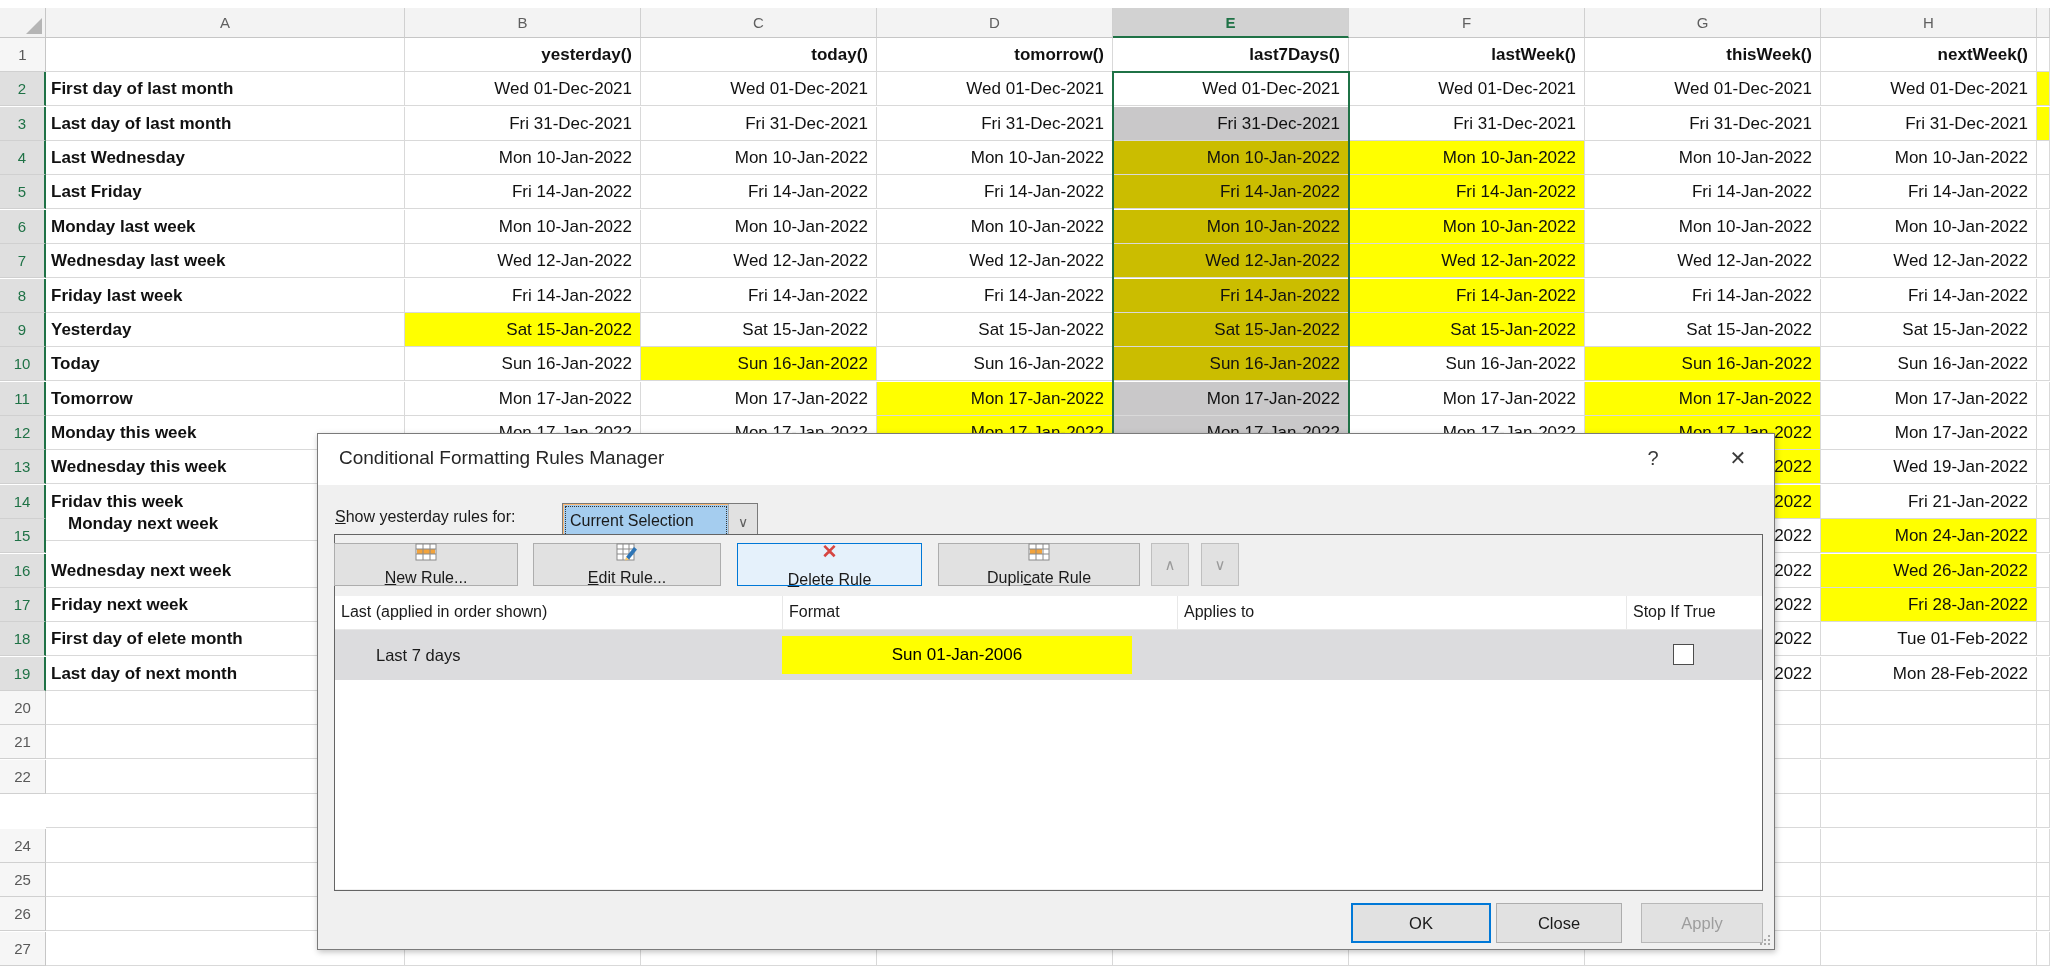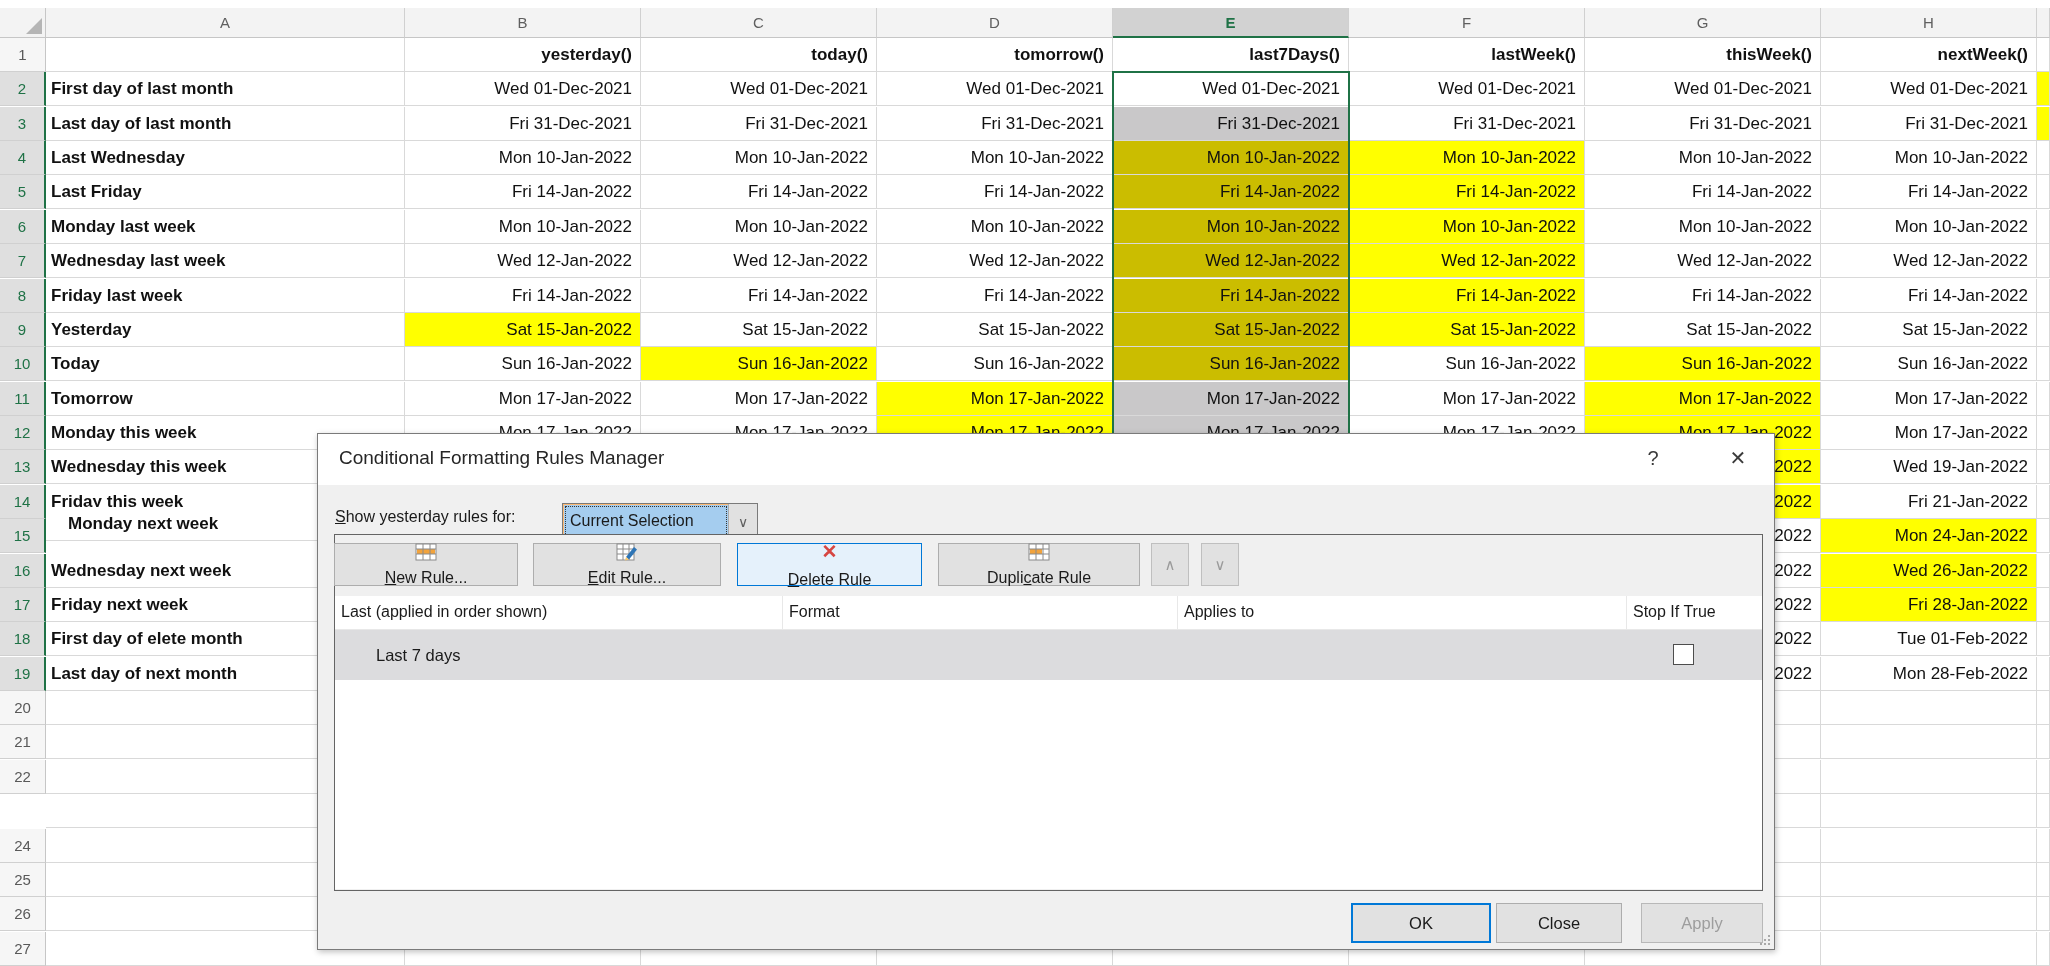--- a/index.html
+++ b/index.html
@@ -435,20 +435,21 @@
       <div class="list-hdr" style="left:454px;">Format</div>
       <div class="list-hdr" style="left:849px;">Applies to</div>
       <div class="list-hdr" style="left:1298px;">Stop If True</div>
       <div class="hdr-sep" style="left:447px;"></div>
       <div class="hdr-sep" style="left:842px;"></div>
       <div class="hdr-sep" style="left:1291px;"></div>
       <div id="list-hdr-line"></div>
 
       <div id="rule-row">
         <div id="rule-name">Last 7 days</div>
+        <div id="rule-swatch">Sun 01-Jan-2006</div>
         <div id="stop-checkbox"></div>
       </div>
     </div>
 
     <div class="foot-btn" id="btn-ok">OK</div>
     <div class="foot-btn" id="btn-close2">Close</div>
     <div class="foot-btn" id="btn-apply">Apply</div>
 
     <div id="resize-grip">
       <i style="right:0;bottom:0;"></i>

